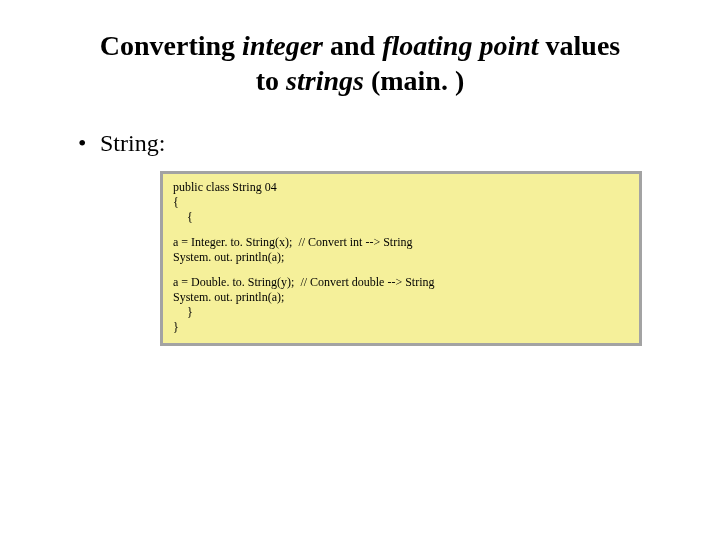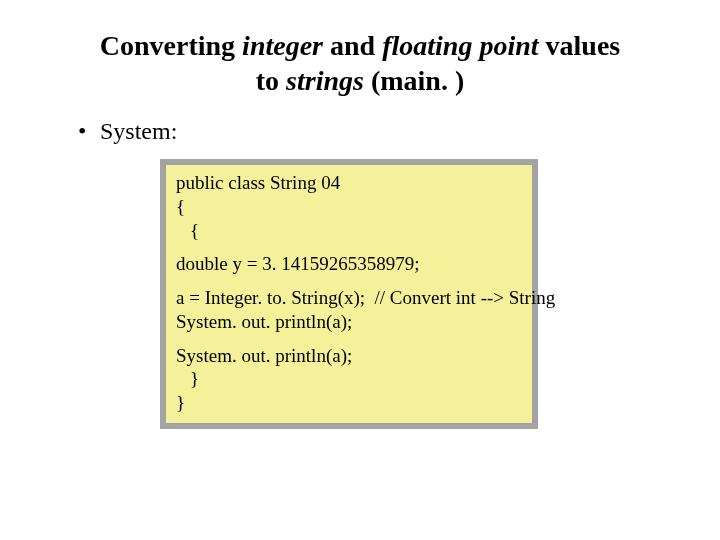--- a/index.html
+++ b/index.html
@@ -13,43 +13,43 @@
     box-sizing: border-box;
   }
   .slide {
     padding: 28px 50px 20px 50px;
   }
   .title {
     text-align: center;
     font-size: 28px;
     font-weight: bold;
     line-height: 1.25;
-    margin-bottom: 20px;
+    margin-bottom: 32px;
   }
   .title .plain { font-style: normal; }
   .title .ital  { font-style: italic; }
   .bullet-row {
     display: flex;
     align-items: baseline;
     font-size: 24px;
     margin-left: 28px;
     margin-bottom: 14px;
   }
   .bullet-dot {
     width: 22px;
     flex: 0 0 22px;
   }
   .code-box {
     margin-left: 110px;
-    width: 378px;
+    width: 482px;
     background: #f5f09a;
-    border: 6px solid #a3a3a3;
+    border: 3px solid #a3a3a3;
     padding: 6px 10px 8px 10px;
     font-family: "Times New Roman", Times, serif;
-    font-size: 19px;
+    font-size: 12px;
     line-height: 1.25;
     box-sizing: border-box;
   }
   .code-box .blk {
     margin-bottom: 10px;
   }
   .code-box .blk:last-child { margin-bottom: 0; }
   .code-box .ln { white-space: pre; }
   .ind1 { padding-left: 14px; }
 </style>
@@ -58,36 +58,36 @@
 
 <div class="slide">
 
   <div class="title">
     <span class="plain">Converting </span><span class="ital">integer</span><span class="plain"> and </span><span class="ital">floating point</span><span class="plain"> values</span><br>
     <span class="plain">to </span><span class="ital">strings</span><span class="plain"> (main. )</span>
   </div>
 
   <div class="bullet-row">
     <span class="bullet-dot">•</span>
-    <span>System:</span>
+    <span>String:</span>
   </div>
 
   <div class="code-box">
     <div class="blk">
       <div class="ln">public class String 04</div>
       <div class="ln">{</div>
       <div class="ln ind1">{</div>
     </div>
     <div class="blk">
-      <div class="ln">double y = 3. 14159265358979;</div>
     </div>
     <div class="blk">
       <div class="ln">a = Integer. to. String(x);  // Convert int --&gt; String</div>
       <div class="ln">System. out. println(a);</div>
     </div>
     <div class="blk">
+      <div class="ln">a = Double. to. String(y);  // Convert double --&gt; String</div>
       <div class="ln">System. out. println(a);</div>
       <div class="ln ind1">}</div>
       <div class="ln">}</div>
     </div>
   </div>
 
 </div>
 
 </body></html>

